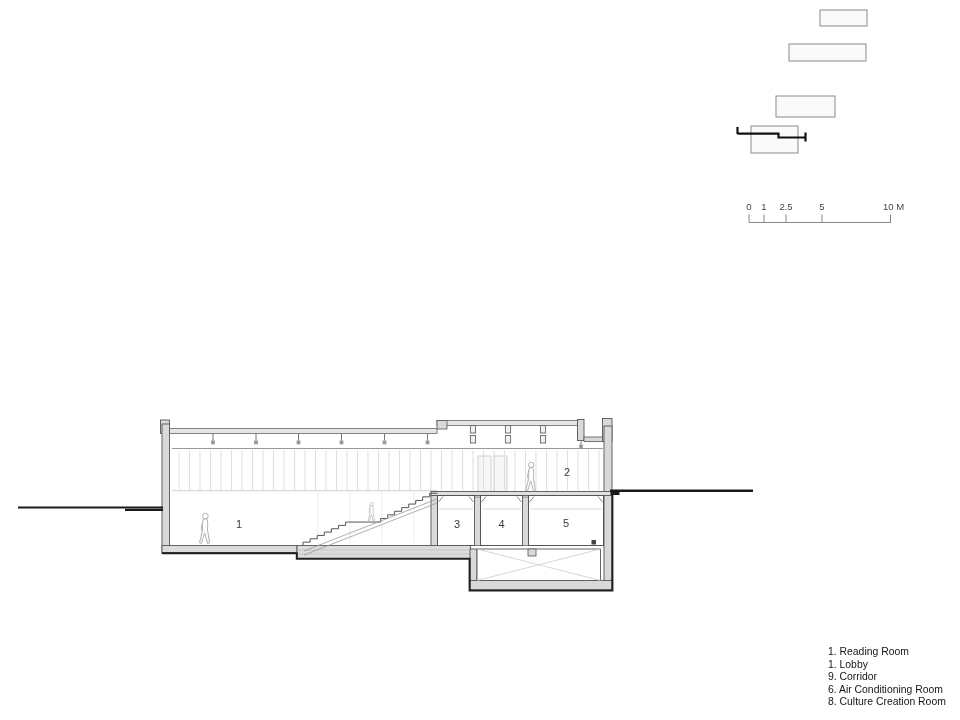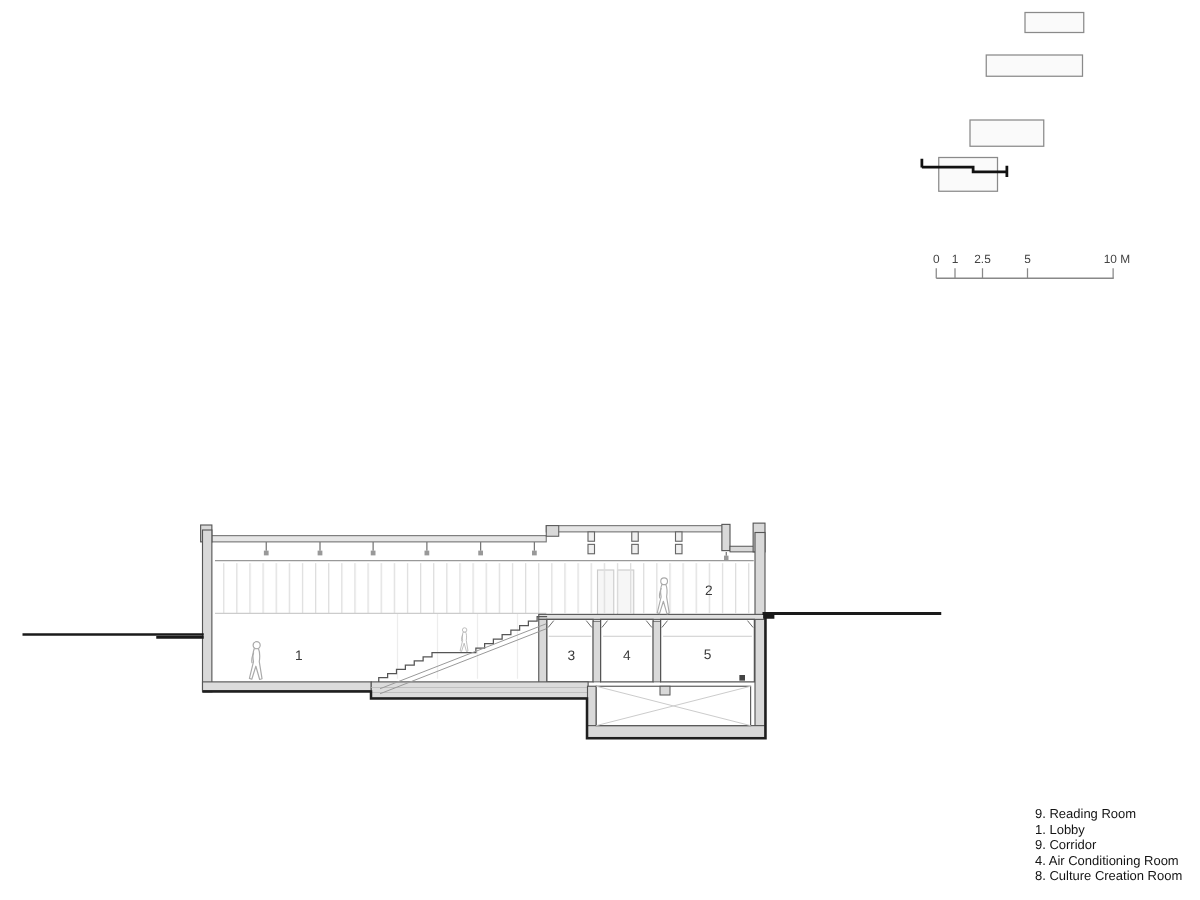--- a/index.html
+++ b/index.html
@@ -146,20 +146,20 @@
     <path d="M125,509.9 H163" stroke="#1a1a1a" stroke-width="2.2" fill="none"></path>
   </g>
   <g>
     <path d="M610,490.8 H753" stroke="#1a1a1a" stroke-width="2.4" fill="none"></path>
     <rect x="610.5" y="491.5" width="9" height="3.5" fill="#1a1a1a"></rect>
   </g>
 
 </svg>
 
 <div id="legend">
-  <div>9. Reading Room</div>
+  <div>1. Reading Room</div>
   <div>1. Lobby</div>
   <div>9. Corridor</div>
-  <div>4. Air Conditioning Room</div>
+  <div>6. Air Conditioning Room</div>
   <div>8. Culture Creation Room</div>
 </div>
 
 </div>
 
 </body></html>

